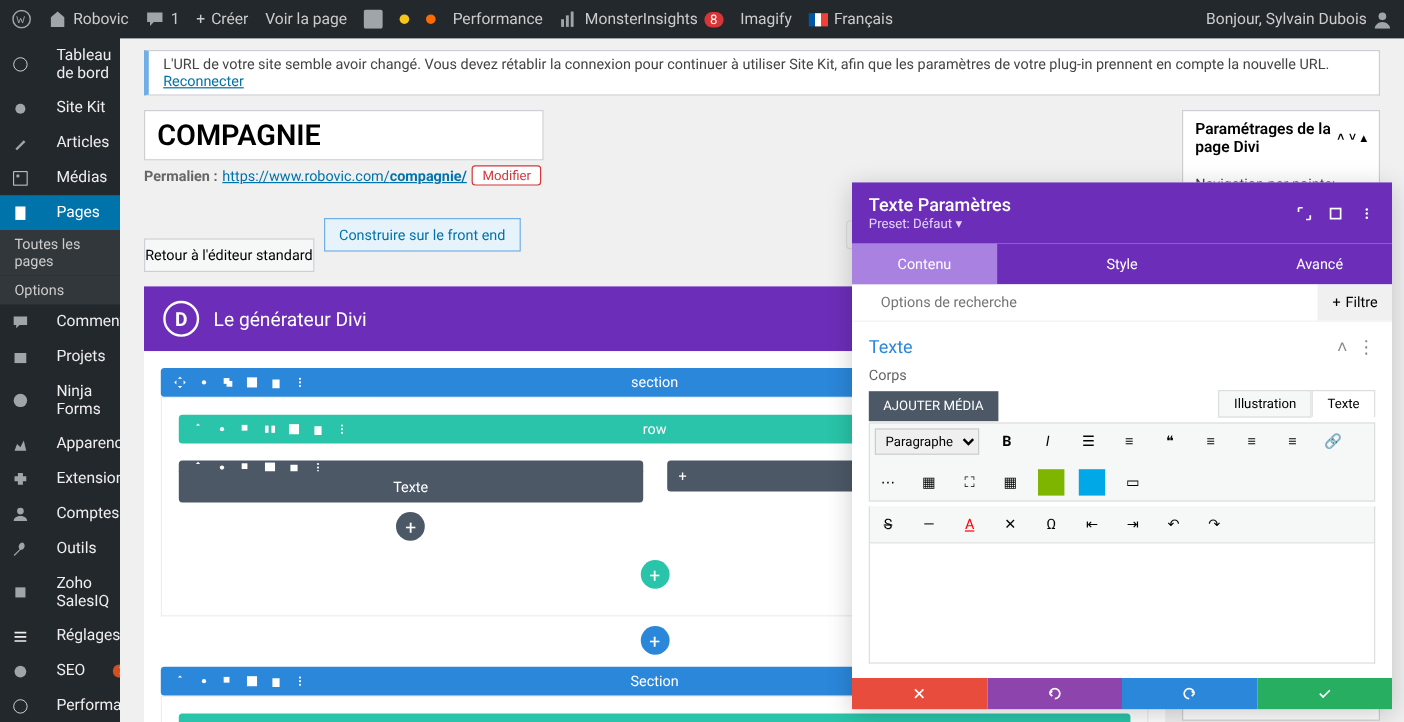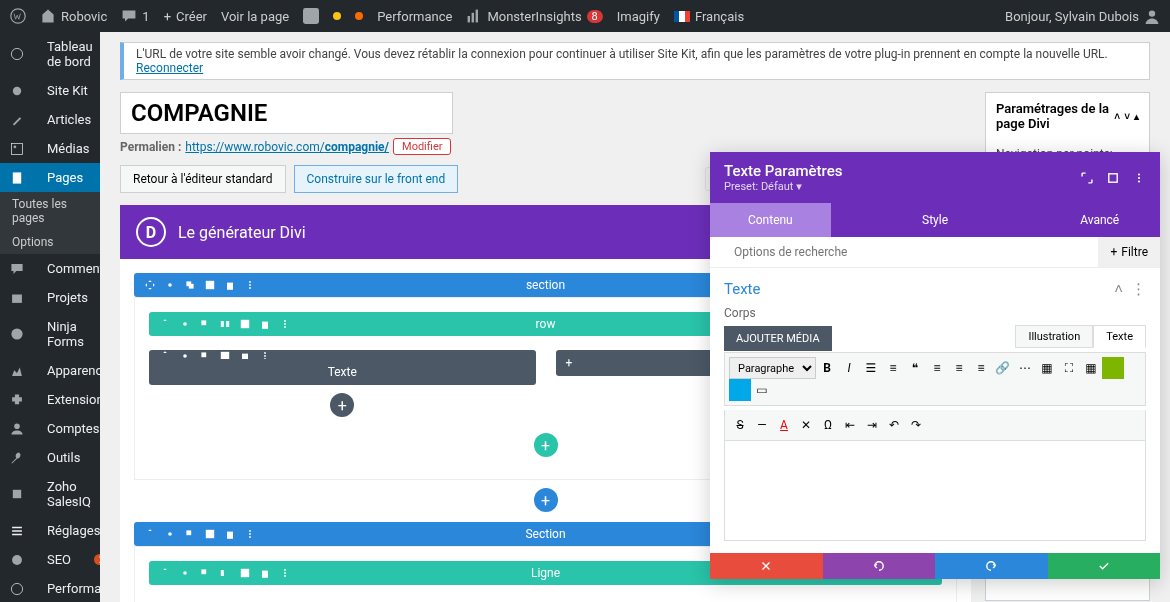--- a/index.html
+++ b/index.html
@@ -38,21 +38,21 @@
 .col-side { width: 165px; }
 
 
 .title-box { background: #fff; border: 1px solid #ccd0d4; padding: 6px 10px; font-size: 24px; font-weight: 600; margin-bottom: 4px; }
 .permalink { font-size: 12px; color: #666; margin-bottom: 10px; display: flex; align-items: center; gap: 4px; }
 .permalink a { color: #0073aa; text-decoration: underline; }
 .edit-btn { border: 1px solid #d63638; color: #d63638; background: #fff; padding: 1px 8px; font-size: 11px; border-radius: 3px; cursor: pointer; }
 
 
 .btns-row { display: flex; gap: 8px; align-items: center; margin-bottom: 12px; }
-.btn-grey { background: #f6f7f7; border: 1px solid #ccd0d4; padding: 6px 12px; font-size: 12px; cursor: pointer; }
+.btn-grey { background: #f6f7f7; border: 1px solid #ccd0d4; padding: 6px 0; font-size: 12px; cursor: pointer; margin-top: 34px; }
 .btn-blue-light { background: #e7f3fb; border: 1px solid #72aee6; color: #0073aa; padding: 6px 12px; font-size: 12px; cursor: pointer; }
 .icon-row { margin-left: auto; display: flex; gap: 8px; }
 .icon-btn { width: 24px; height: 24px; display: flex; align-items: center; justify-content: center; color: #999; cursor: pointer; border: 1px solid #ddd; border-radius: 3px; }
 
 
 .divi-header { background: #6c2eb9; color: #fff; padding: 12px 16px; display: flex; align-items: center; gap: 12px; font-size: 16px; }
 .divi-logo { width: 30px; height: 30px; border: 2px solid #fff; border-radius: 50%; display: flex; align-items: center; justify-content: center; font-weight: bold; }
 .builder-area { background: #fff; padding: 14px; }
 
 
@@ -90,21 +90,21 @@
 .modal-search { display: flex; border-bottom: 1px solid #eee; }
 .modal-search input { flex: 1; border: none; padding: 8px 24px; font-size: 12px; outline: none; }
 .modal-search button { background: #f0f0f0; border: none; padding: 8px 12px; font-size: 12px; cursor: pointer; display: flex; align-items: center; gap: 4px; }
 .modal-body { padding: 12px 14px; }
 .modal-section-head { display: flex; justify-content: space-between; align-items: center; color: #2b87da; font-size: 15px; margin-bottom: 8px; }
 .modal-label { font-size: 12px; color: #666; margin-bottom: 6px; }
 .media-btn { background: #4c5866; color: #fff; border: none; padding: 6px 12px; font-size: 11px; cursor: pointer; }
 .editor-tabs { display: flex; justify-content: flex-end; margin-top: -26px; }
 .editor-tab { border: 1px solid #ddd; padding: 4px 12px; font-size: 11px; background: #f6f7f7; cursor: pointer; }
 .editor-tab.active { background: #fff; border-bottom-color: #fff; }
-.toolbar { border: 1px solid #ddd; background: #f6f7f7; padding: 4px; display: flex; flex-wrap: wrap; gap: 0; margin-top: 4px; }
+.toolbar { border: 1px solid #ddd; background: #f6f7f7; padding: 4px; display: flex; flex-wrap: wrap; gap: 12px; margin-top: 4px; }
 .toolbar select { font-size: 11px; padding: 2px 4px; border: 1px solid #ccc; }
 .tool-btn { width: 22px; height: 22px; display: flex; align-items: center; justify-content: center; font-size: 12px; cursor: pointer; }
 .editor-content { border: 1px solid #ddd; border-top: none; min-height: 100px; background: #fff; }
 .modal-footer { display: flex; }
 .modal-footer div { flex: 1; height: 26px; display: flex; align-items: center; justify-content: center; cursor: pointer; }
 .mf-red { background: #e74c3c; }
 .mf-purple { background: #8e44ad; }
 .mf-blue { background: #2b87da; }
 .mf-green { background: #27ae60; }
 .modal-footer svg { width: 14px; height: 14px; fill: #fff; }

